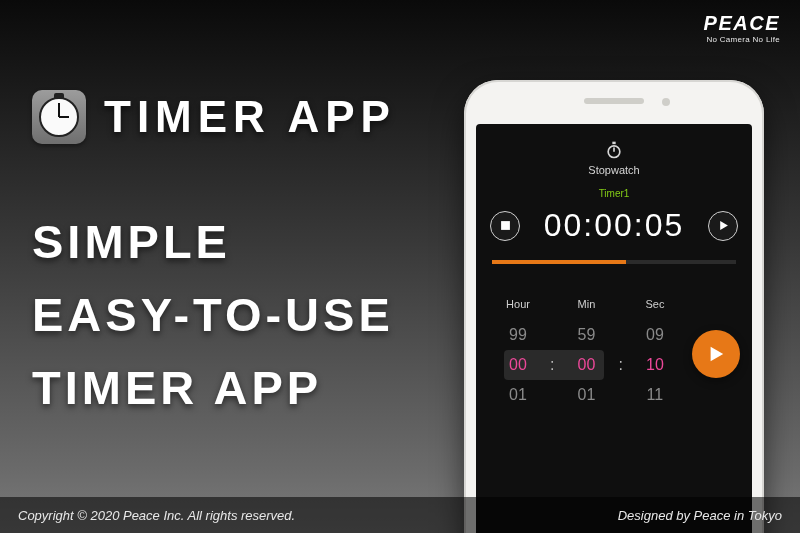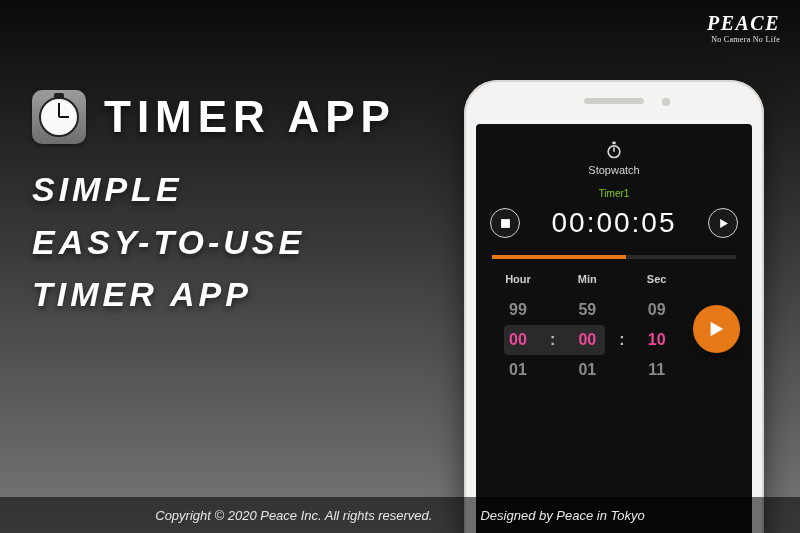--- a/index.html
+++ b/index.html
@@ -3,21 +3,21 @@
 <meta charset="utf-8">
 <style>
   * { box-sizing: border-box; margin: 0; padding: 0; }
   html, body { width: 800px; height: 533px; overflow: hidden; font-family: "Helvetica Neue", Arial, sans-serif; }
   .stage {
     position: relative;
     width: 800px; height: 533px;
     background: linear-gradient(180deg, #0a0a0a 0%, #1c1c1c 18%, #383838 45%, #6a6a6a 88%, #7b7b7b 100%);
   }
   
-  .brand { position: absolute; top: 12px; right: 20px; text-align: right; color: #fff; font-family: Liberation Serif, serif; }
+  .brand { position: absolute; top: 12px; right: 20px; text-align: right; color: #fff; }
   .brand-title { font-weight: 800; font-size: 20px; letter-spacing: 1.5px; font-style: italic; }
   .brand-tag { font-size: 8px; letter-spacing: .3px; opacity: .9; }
 
   
   .headline { position: absolute; left: 32px; top: 90px; color: #fff; }
   .app-row { display: flex; align-items: center; gap: 18px; }
   .app-icon {
     width: 54px; height: 54px; border-radius: 10px;
     background: linear-gradient(180deg,#9c9c9c,#6f6f6f);
     display: flex; align-items: center; justify-content: center;
@@ -28,24 +28,24 @@
     border: 2px solid #222;
   }
   .clockface::before { content:""; position:absolute; left:50%; top:50%; width:2px; height:14px; background:#111; transform-origin: bottom; transform: translate(-50%,-100%) rotate(0deg); }
   .clockface::after  { content:""; position:absolute; left:50%; top:50%; width:2px; height:10px; background:#111; transform-origin: bottom; transform: translate(-50%,-100%) rotate(90deg); }
   .clock-knob { position:absolute; top:-6px; left:50%; transform:translateX(-50%); width:10px; height:6px; background:#222; border-radius:2px 2px 0 0; }
 
   .app-title {
     font-size: 44px; font-weight: 800; letter-spacing: 6px;
     text-shadow: 0 3px 6px rgba(0,0,0,.6);
   }
-  .tagline { margin-top: 19px; font-weight: 800; letter-spacing: 4px; font-size: 34px; line-height: 1.55; text-shadow: 0 3px 6px rgba(0,0,0,.55); font-style: italic; }
-
-  
-  .footer { position: absolute; left:0; right:0; bottom:0; height:36px; background: rgba(0,0,0,.55); display:flex; align-items:center; justify-content:center; padding:0 18px; color:#e8e8e8; font-size:13px; font-style: italic; gap: 48px; }
+  .tagline { margin-top: 62px; font-weight: 800; letter-spacing: 4px; font-size: 47px; line-height: 1.55; text-shadow: 0 3px 6px rgba(0,0,0,.55); }
+
+  
+  .footer { position: absolute; left:0; right:0; bottom:0; height:36px; background: rgba(0,0,0,.55); display:flex; align-items:center; justify-content:space-between; padding:0 18px; color:#e8e8e8; font-size:13px; font-style: italic; gap: 48px; }
 
   
   .phone {
     position: absolute; right: 36px; top: 80px;
     width: 300px; height: 560px;
     background: #f4f3f1;
     border-radius: 34px;
     box-shadow: 0 12px 30px rgba(0,0,0,.55), inset 0 0 0 2px #d7d6d3;
     padding: 14px 12px 0 12px;
   }
@@ -66,26 +66,26 @@
   
   .timer-area { padding: 6px 14px 0; }
   .timer-name { text-align:center; font-size:10px; color:#84cc16; margin-bottom:8px; }
   .display-row { display:flex; align-items:center; justify-content:space-between; gap:8px; }
   .round-btn, .big-round {
     border-radius:50%; border:1px solid #cfcfcf; background:#1a1a1a; color:#fff;
     display:flex; align-items:center; justify-content:center; cursor:pointer;
   }
   .round-btn { width:30px; height:30px; }
   .round-btn svg { width:11px; height:11px; fill:#fff; }
-  .time-readout { font-size:28px; letter-spacing:2px; font-weight:400; font-variant-numeric: tabular-nums; }
+  .time-readout { font-size:32px; letter-spacing:2px; font-weight:400; font-variant-numeric: tabular-nums; }
   .progress { height:4px; background:#2b2b2b; margin:16px 2px 0; position:relative; }
   .progress .fill { position:absolute; left:0; top:0; bottom:0; width:55%; background:#e77817; }
 
   
-  .picker-area { margin-top: 14px; display:flex; align-items:center; padding: 0 12px 0 16px; gap:10px;font-weight:bold; }
+  .picker-area { margin-top: 34px; display:flex; align-items:center; padding: 0 12px 0 16px; gap:10px; }
   .picker { display:flex; align-items:center; gap:6px; }
   .col { width:52px; text-align:center; }
   .col .label { font-size:11px; color:#cfcfcf; margin-bottom:10px; }
   .cells { position:relative; }
   .cell { height:30px; line-height:30px; font-size:16px; color:#8a8a8a; font-variant-numeric: tabular-nums;}
   .cell.sel { color:#ec4899; }
   .band {
     position:absolute; left:12px; right:78px; top: 0; height:30px;
     background:#2a2a2a; border-radius:4px; z-index:0;
   }

